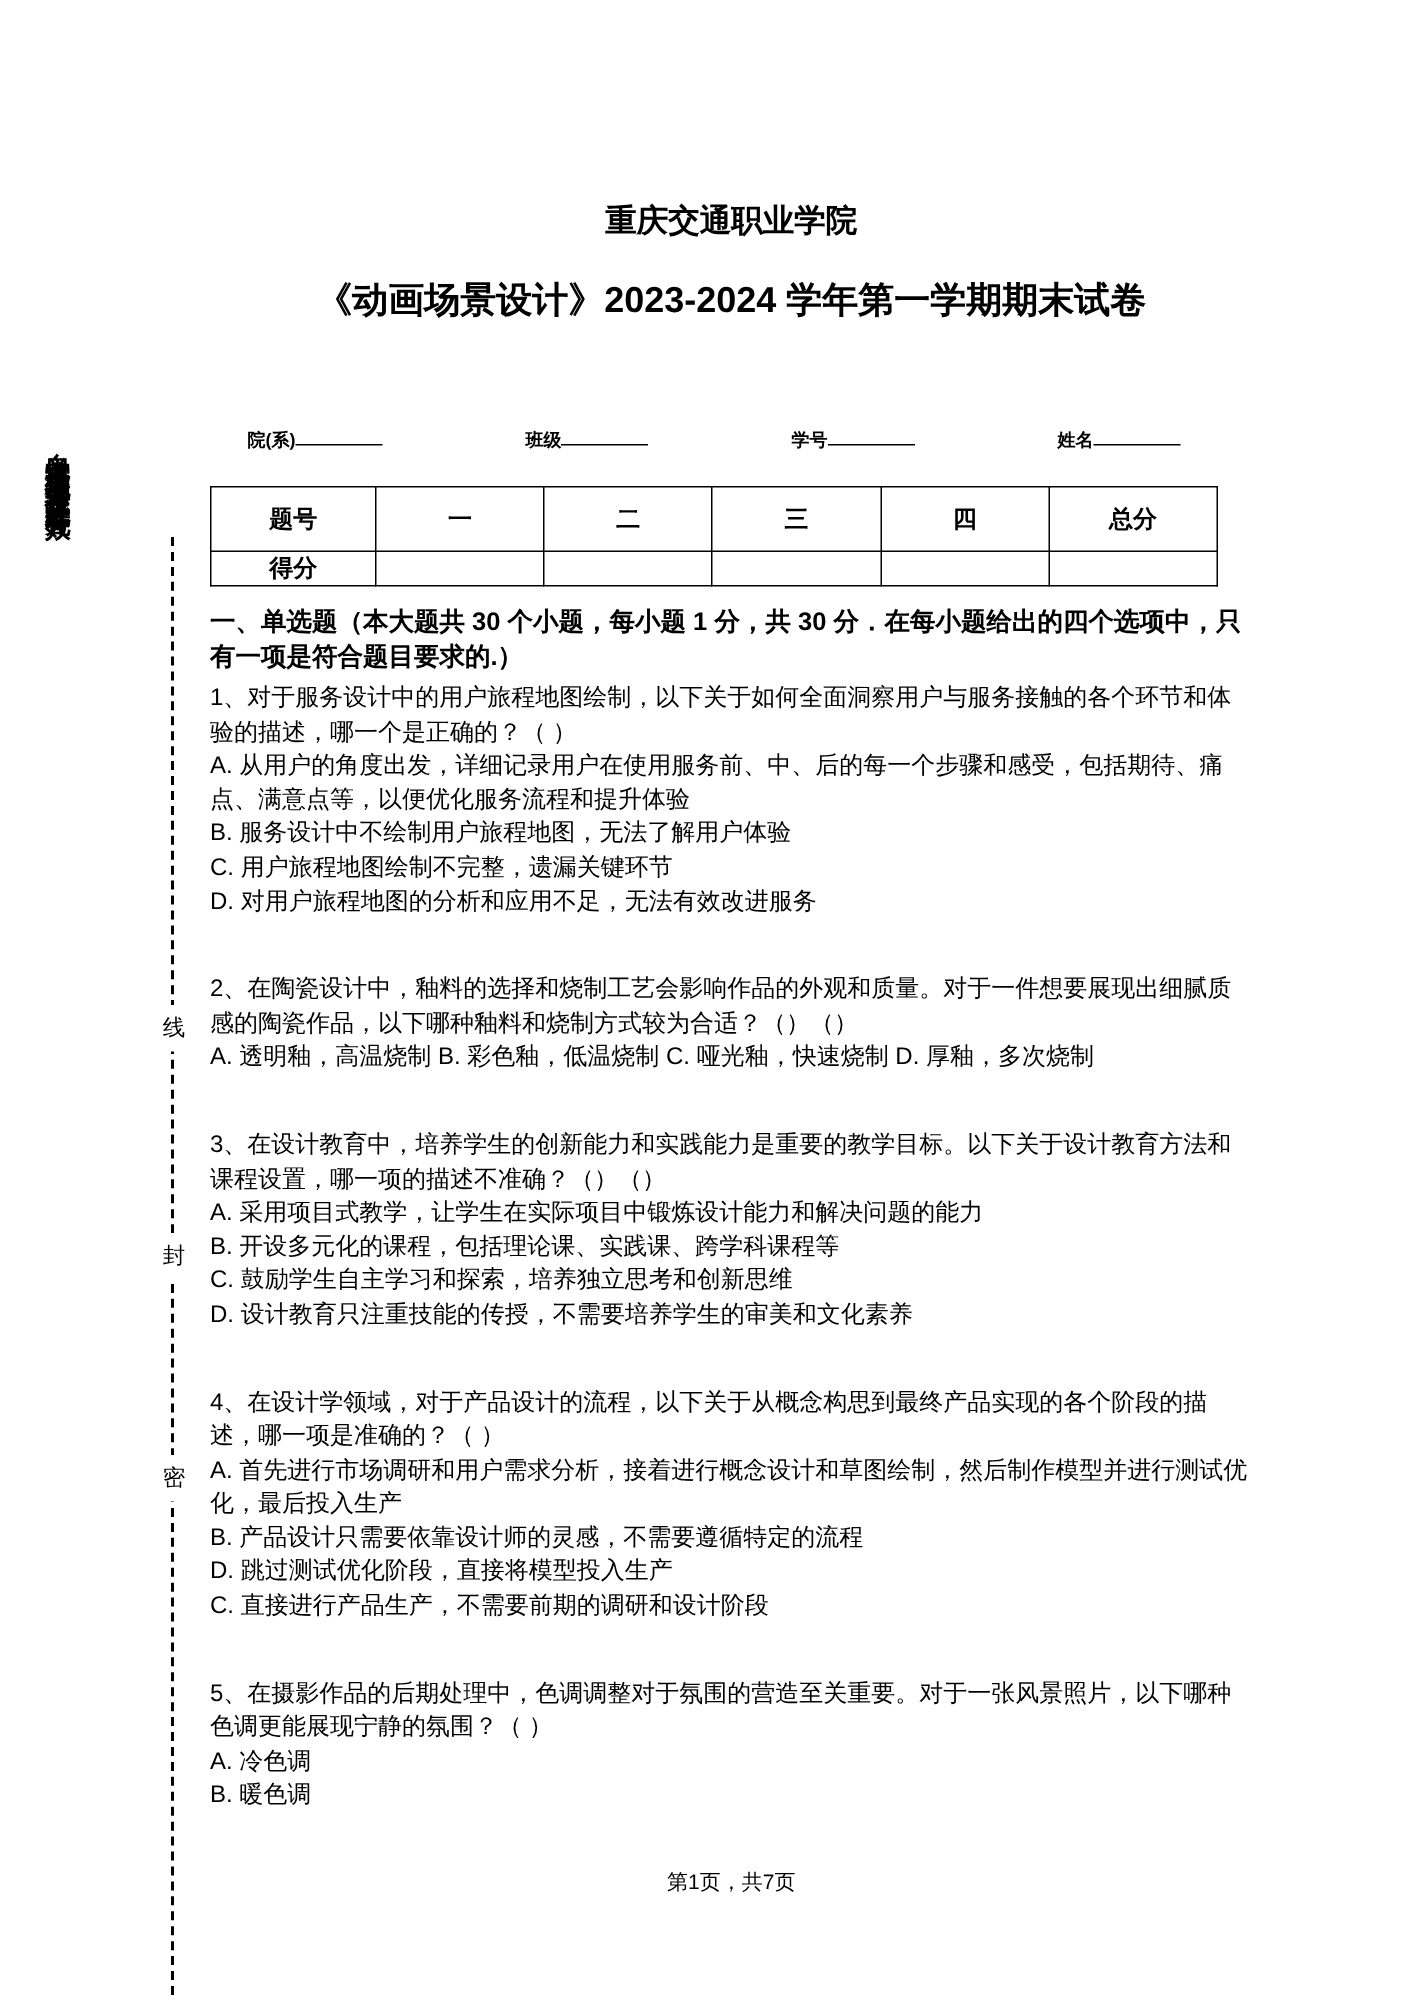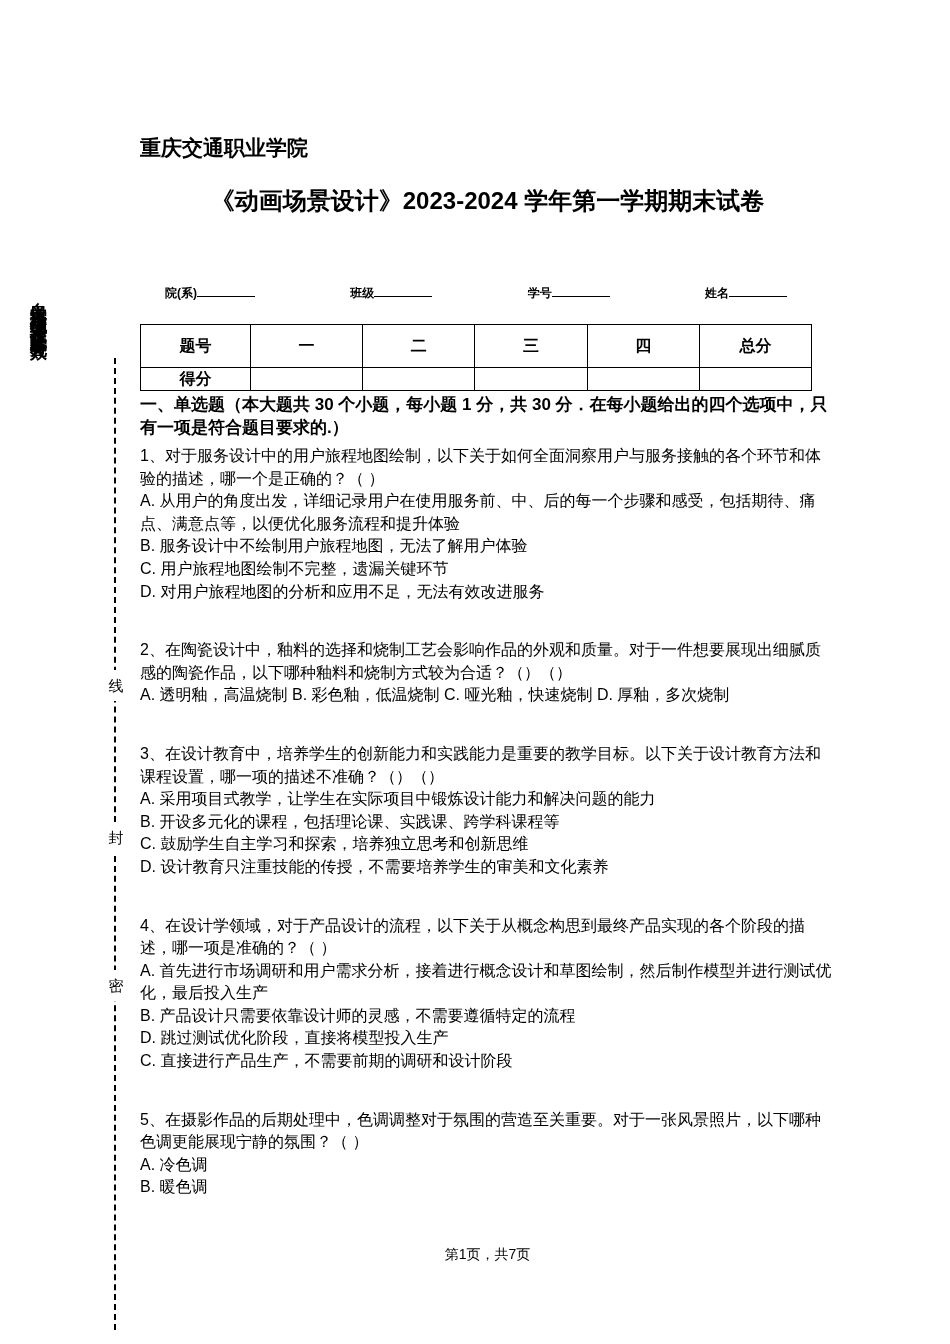--- a/index.html
+++ b/index.html
@@ -49,21 +49,21 @@
   .seal-char.c3 { top: 612px; }
 
   
   .content {
     position: absolute;
     left: 140px;
     top: 135px;
     width: 695px;
   }
   .title {
-    text-align: left;
+    text-align: center;
     font-size: 21px;
     font-weight: bold;
     line-height: 26px;
   }
   .subtitle {
     text-align: center;
     font-size: 24px;
     font-weight: bold;
     line-height: 27px;
     margin-top: 26px;
@@ -98,21 +98,21 @@
     border: 1.5px solid #000;
     text-align: center;
     vertical-align: middle;
     font-size: 16px;
     height: 43px;
   }
   .score-table td.hd { font-weight: bold; }
   .score-table tr.score-row td { height: 23px; }
 
   .section-heading {
-    margin-top: 2px;
+    margin-top: 12px;
     font-size: 17px;
     font-weight: bold;
     line-height: 23px;
   }
 
   .question {
     margin-top: 6px;
     margin-bottom: 36px;
     font-size: 16px;
     line-height: 22.6px;

